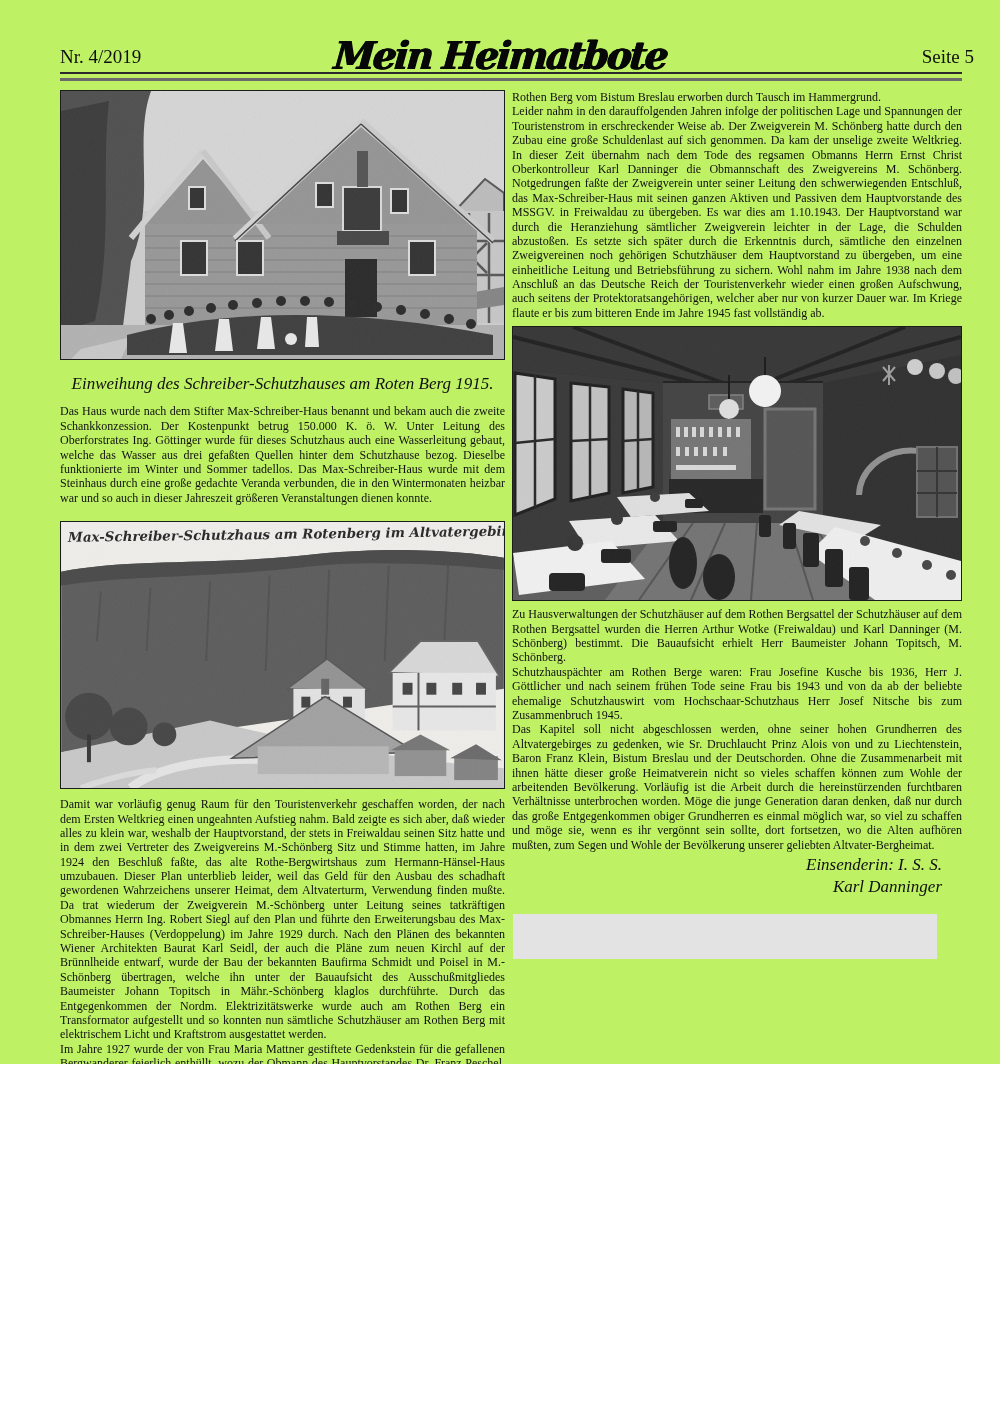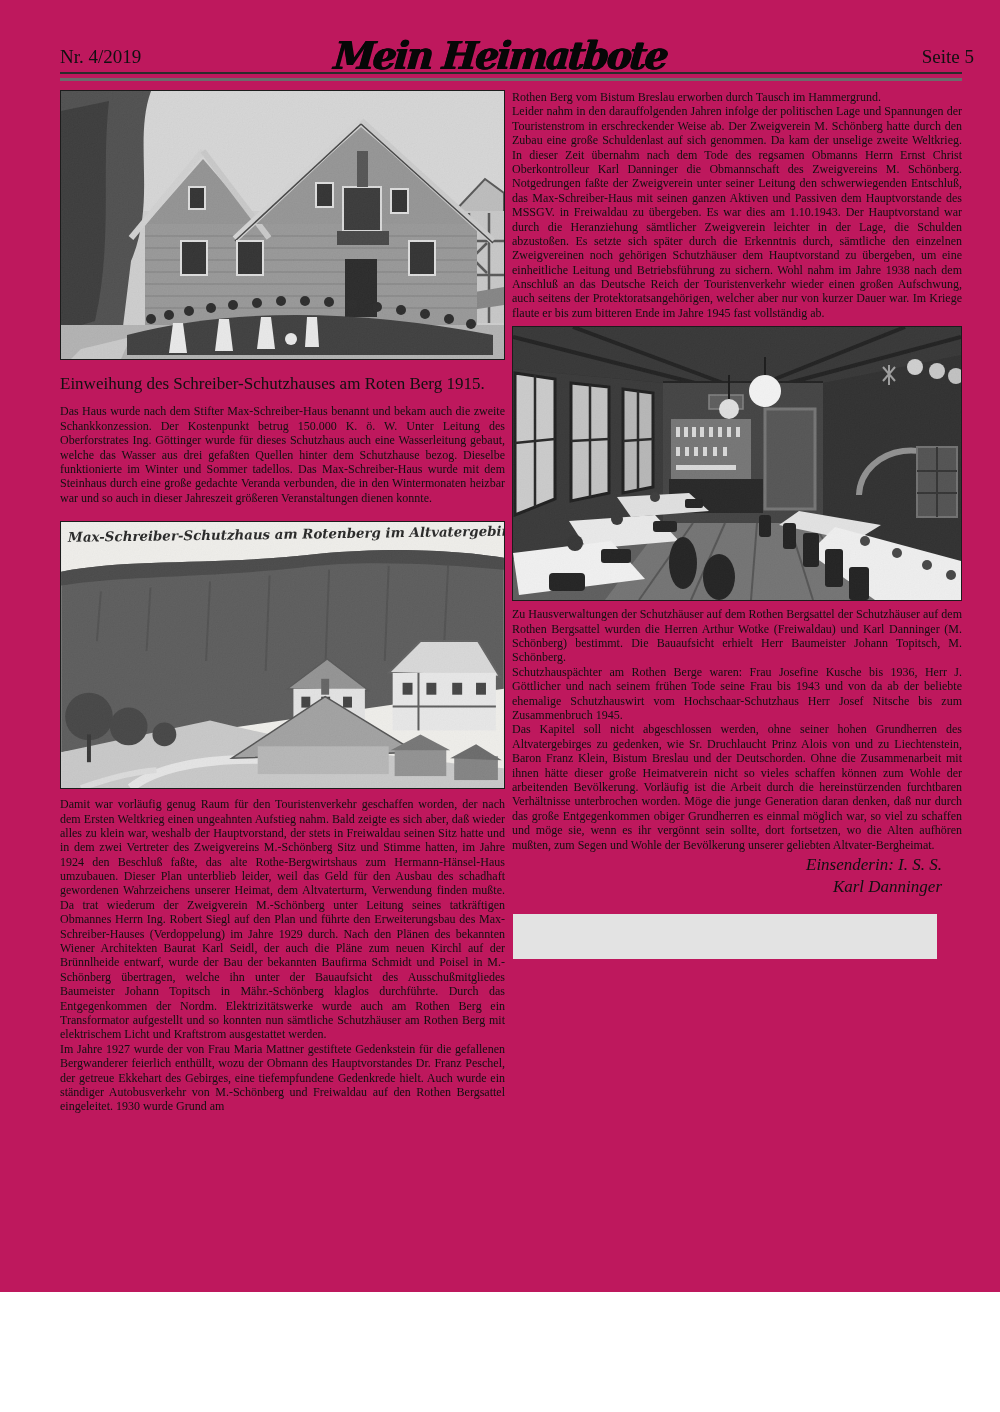--- a/index.html
+++ b/index.html
@@ -1,17 +1,17 @@
 <!DOCTYPE html>
 <html lang="de"><head>
 <meta charset="utf-8">
 <style>
   html,body { margin:0; padding:0; background:#ffffff; }
   .page {
-    position:relative; width:1000px; height:1292px; background:#be185d;
+    position:relative; width:1000px; height:1064px; background:#bef264;
     font-family:"Liberation Serif", serif; color:#101010; overflow:hidden;
   }
   
   .issue   { position:absolute; left:60px;  top:46px; font-size:19px; }
   .pagenum { position:absolute; right:26px; top:46px; font-size:19px; }
   .masthead{
     position:absolute; left:0; right:0; top:33px; text-align:center;
     font-family:"DejaVu Serif", serif; font-style:italic; font-weight:bold;
     font-size:37px; letter-spacing:-2px; color:#070707;
     transform:skewX(-5deg) scaleY(1.04);
@@ -21,21 +21,21 @@
   .rule2 { position:absolute; left:60px; right:38px; top:78px; border-top:3px solid #6b6b6b; }
 
   
   .col-left  { position:absolute; left:60px;  top:90px; width:445px; }
   .col-right { position:absolute; left:512px; top:90px; width:450px; }
   p.body {
     margin:0; font-size:12px; line-height:1.2; text-align:justify;
     text-justify:inter-word; hyphens:none;
   }
   .caption {
-    margin:14px 0 10px 0; font-size:17px; line-height:1.2;
+    margin:14px 0 10px 0; font-size:17px; font-style:italic; line-height:1.2;text-align:center;
   }
   .photo-frame { border:1px solid #1c1c1c; line-height:0; background:#d9d9d9; }
   .photo-frame.mt { margin-top:16px; margin-bottom:8px;font-weight:bold; }
   .photo-frame.rt { margin-top:6px; margin-bottom:6px; }
   svg { display:block; }
 
   
   .signature {
     margin:2px 20px 0 0; text-align:right; font-style:italic;
     font-size:17px; line-height:1.3;

